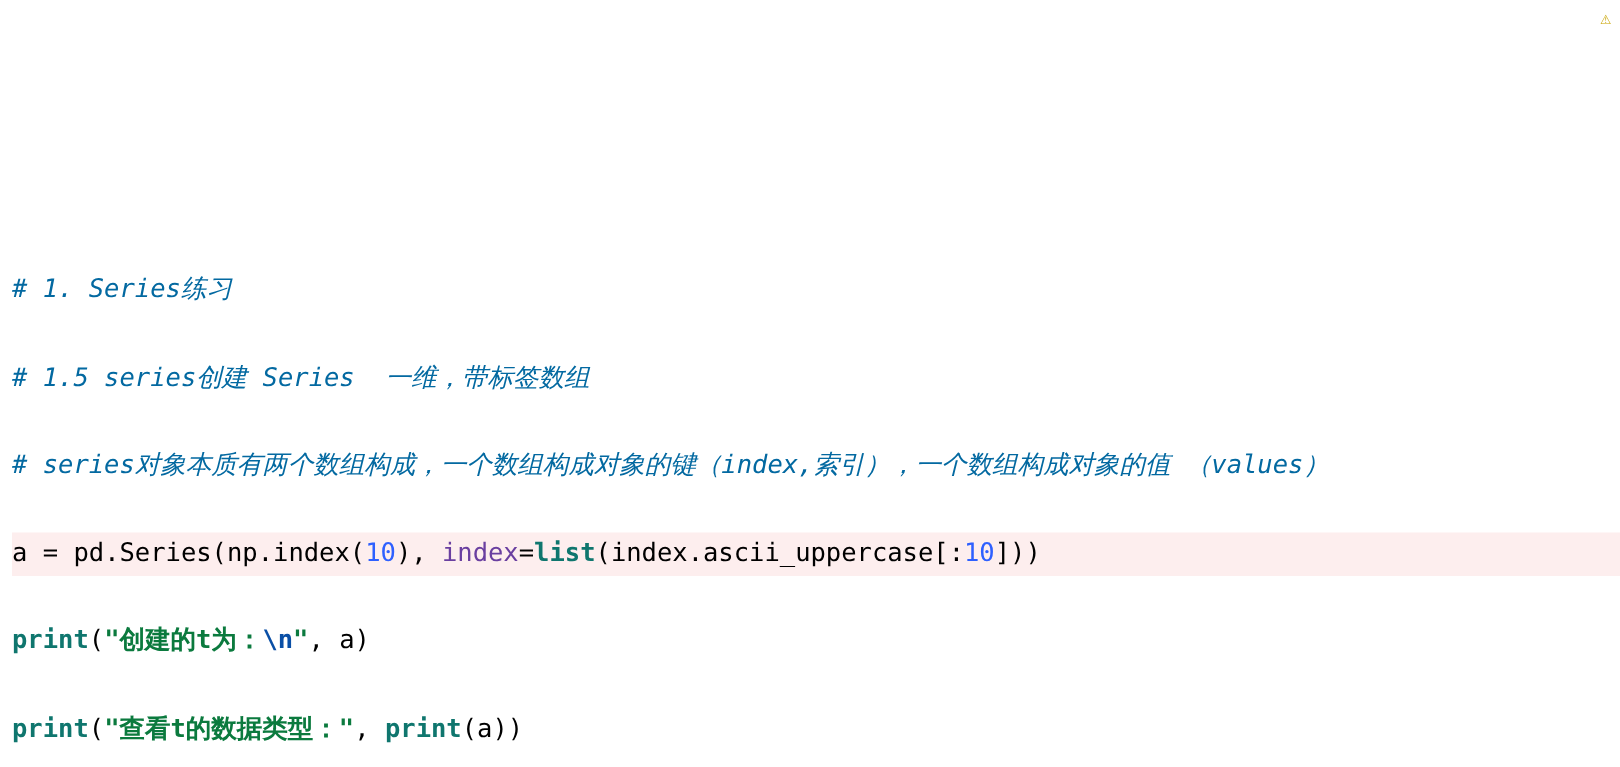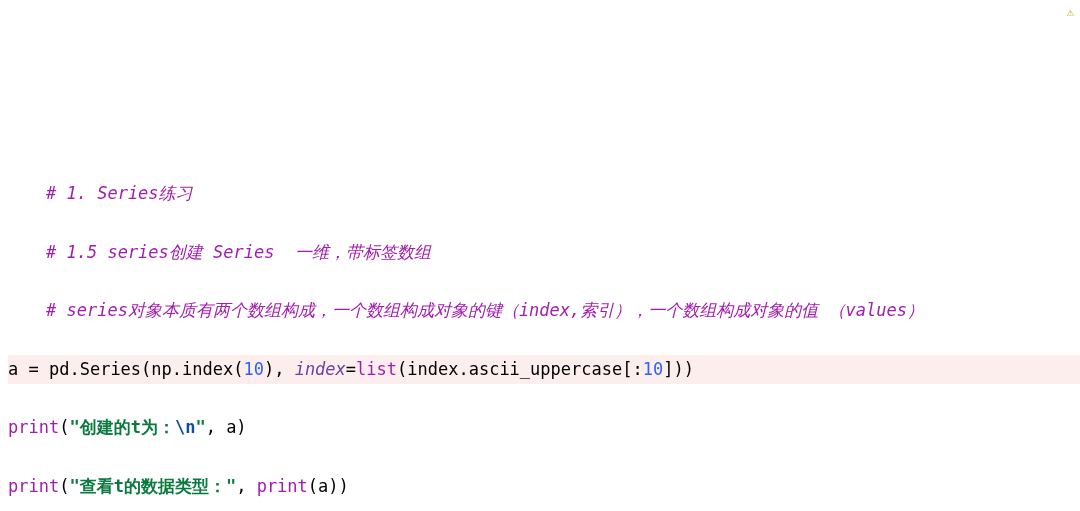--- a/index.html
+++ b/index.html
@@ -10,26 +10,26 @@
       background: #ffffff;
       color: #000;
       padding: 4px 0 0 8px;
       position: relative;
       width: 1080px;
       height: 511px;
       overflow: hidden;
       white-space: pre;
     }
     .line { white-space: pre; }
-    .comment { color: #a21caf; font-style: italic; margin-left: 38px; }
+    .comment { color: #0369a1; font-style: italic; }
     .str { color: #0b7a3e; font-weight: bold; }
     .num { color: #2e60ff; }
-    .builtin { color: #a21caf; font-weight: normal; }
+    .builtin { color: #0f766e; font-weight: bold; }
     .ident { color: #000; }
-    .param { color: #6a3fa0; font-style: italic; }
+    .param { color: #6a3fa0; }
     .op { color: #000; }
     .hl-line { background: #fdeeee; display: block; }
     .esc { color: #0a4fa6; font-weight: bold; }
     .warn {
       position: absolute;
       top: 2px;
       right: 6px;
       font-size: 12px;
       color: #c9a400;
     }

